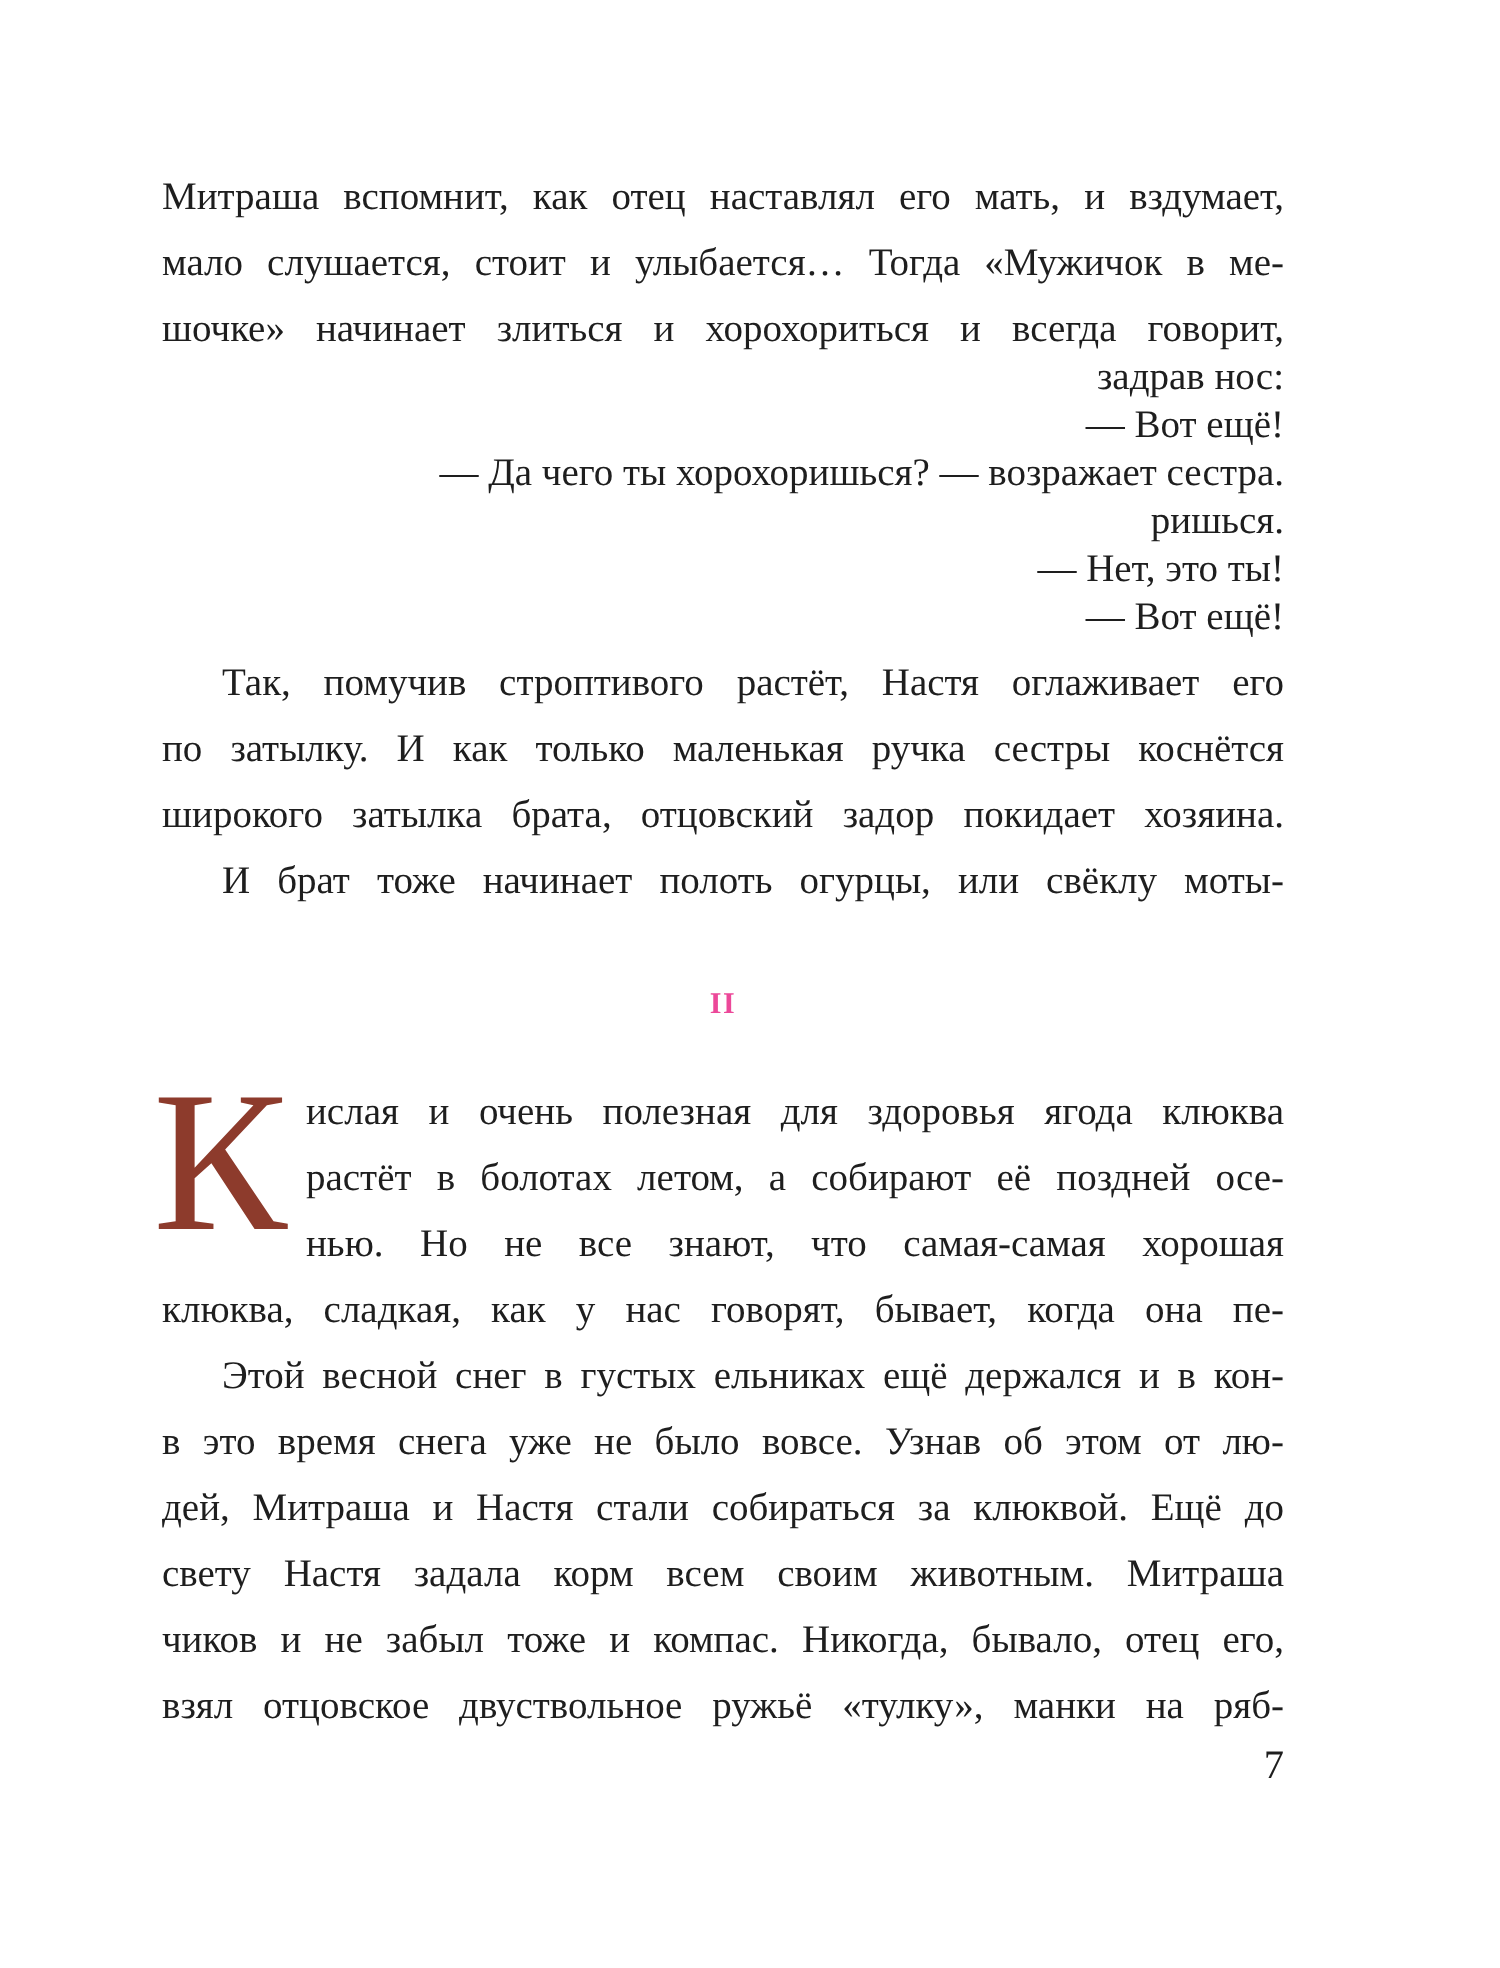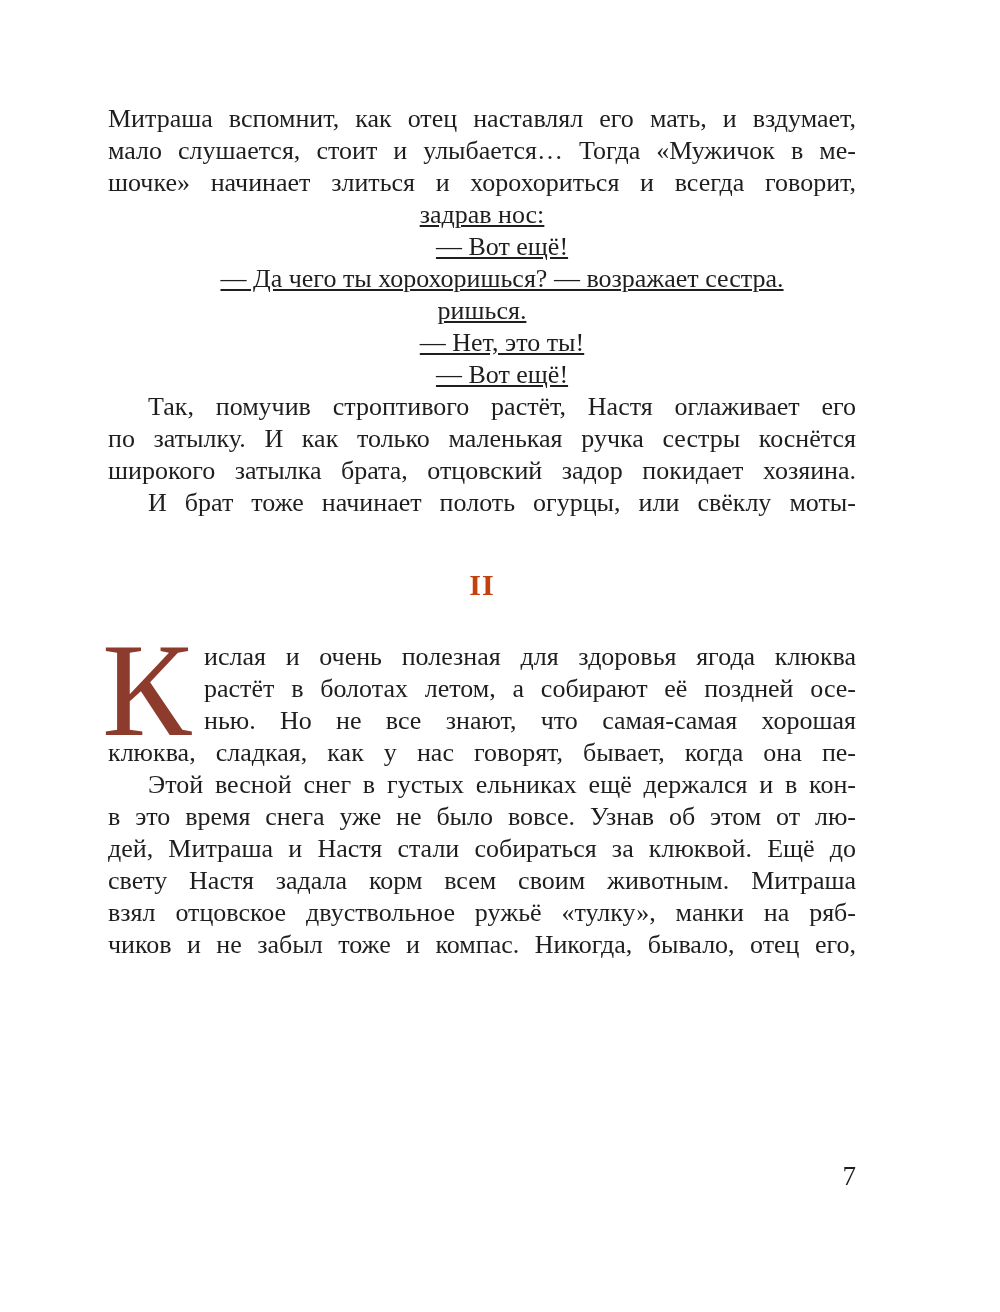--- a/index.html
+++ b/index.html
@@ -24,35 +24,36 @@
     padding-top: 103px;
     font-size: 26px;
     line-height: 32px;
   }
   .para { margin: 0; padding: 0; }
   
   .jl {
     text-align: justify;
     text-align-last: justify;
     white-space: normal;
+    margin-top: 12px;
   }
   
-  .ll { text-align: center; text-decoration: underline; }
+  .ll { text-align: right; }
   
   .ind { text-indent: 40px; }
   .it { }
 
   .chapter-heading {
     margin-top: 50px;
     height: 32px;
     line-height: 32px;
     text-align: center;
     font-weight: bold;
-    font-size: 30px;
-    color: #c2410c;
+    font-size: 20px;
+    color: #ec4899;
     letter-spacing: 1px;
   }
 
   .dropcap-para { margin-top: 40px; }
   .dropcap-float {
     float: left;
     width: 86px;
     height: 96px;
     margin-right: 10px;
     position: relative;
@@ -126,20 +127,20 @@
       <div class="jl">нью. Но не все знают, что самая-самая хорошая</div>
       <div class="jl"><span>клюква, </span><span class="it">сладкая</span><span>, как у нас говорят, бывает, когда она пе-</span></div>
       <div class="clear"></div>
     </div>
 
     <div class="para">
       <div class="jl ind">Этой весной снег в густых ельниках ещё держался и в кон-</div>
       <div class="jl">в это время снега уже не было вовсе. Узнав об этом от лю-</div>
       <div class="jl">дей, Митраша и Настя стали собираться за клюквой. Ещё до</div>
       <div class="jl">свету Настя задала корм всем своим животным. Митраша</div>
+      <div class="jl">чиков и не забыл тоже и компас. Никогда, бывало, отец его,</div>
       <div class="jl">взял отцовское двуствольное ружьё «тулку», манки на ряб-</div>
-      <div class="jl">чиков и не забыл тоже и компас. Никогда, бывало, отец его,</div>
     </div>
 
   </main>
 
   <div class="page-number">7</div>
 </div>
 
 </body></html>

